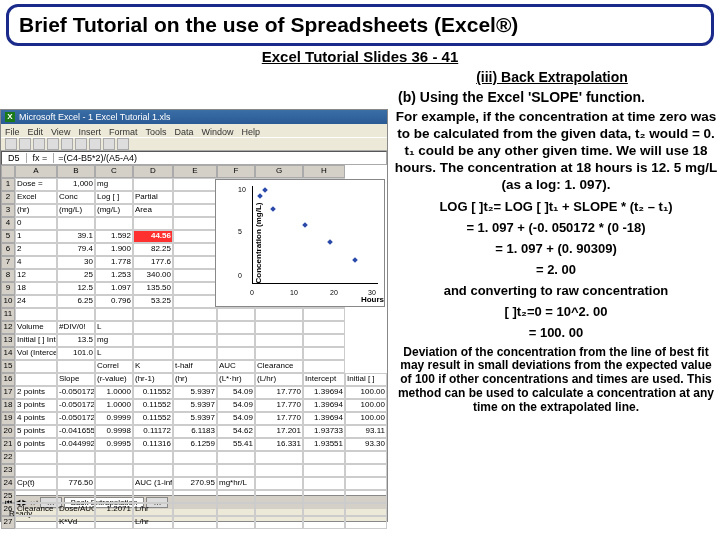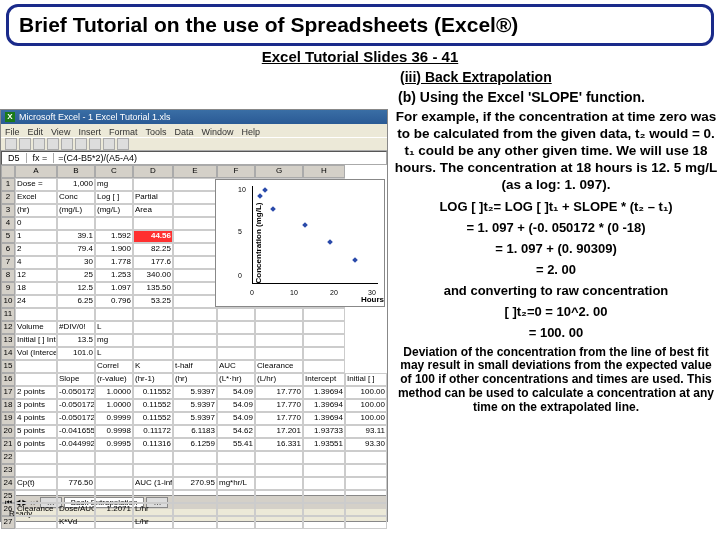--- a/index.html
+++ b/index.html
@@ -1,20 +1,20 @@
 <!DOCTYPE html>
 <html><head>
 <meta charset="utf-8">
 <style>
   * { box-sizing: border-box; margin: 0; padding: 0; }
   body { width: 720px; height: 540px; background: #fff; font-family: Arial, sans-serif; overflow: hidden; position: relative; }
   .title-box { border: 3px solid #1a2a8a; border-radius: 12px; margin: 4px 6px 2px 6px; padding: 6px 10px; }
   .title-text { font-size: 21px; font-weight: bold; }
   .subtitle { text-align: center; font-size: 15px; font-weight: bold; text-decoration: underline; margin-top: 2px; }
-  .sub-b { text-align: left; font-size: 14px; font-weight: bold; text-decoration: underline; margin: 4px 16px 4px 400px; }
+  .sub-b { text-align: center; font-size: 14px; font-weight: bold; text-decoration: underline; margin: 4px 16px 4px 400px; }
   .sub-b-text { text-align: left; font-size: 14px; font-weight: bold; margin: 2px 0 4px 398px; }
   .main { display: flex; }
   .left { width: 388px; }
   .right { width: 330px; padding-left: 6px; }
   .excel-window { border: 1px solid #888; font-size: 9px; background: #ece9d8; }
   .ew-titlebar { background: linear-gradient(#3a6ea5,#2a5a95); color: #fff; height: 14px; display: flex; align-items: center; padding: 0 4px; font-size: 9px; }
   .ew-titlebar .xicon { width: 10px; height: 10px; background: #1a7a1a; margin-right: 4px; display: inline-block; color:#fff; text-align:center; line-height:10px; font-weight:bold; font-size:8px;}
   .ew-menubar { height: 13px; background: #ece9d8; display: flex; gap: 8px; padding: 0 4px; color: #333; font-size: 9px; align-items: flex-end; }
   .ew-toolbar { height: 14px; background: #ece9d8; border-top: 1px solid #fff; border-bottom: 1px solid #aaa; display: flex; align-items: center; gap: 2px; padding: 0 4px; }
   .tb-btn { width: 12px; height: 12px; background: #ddd; border: 1px solid #aaa; display:inline-block; }

